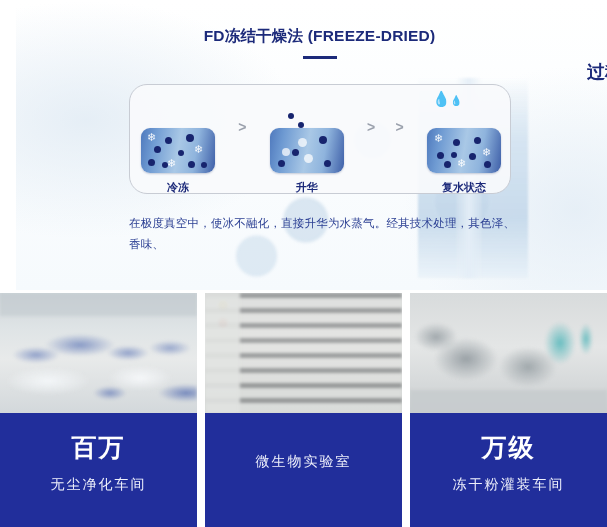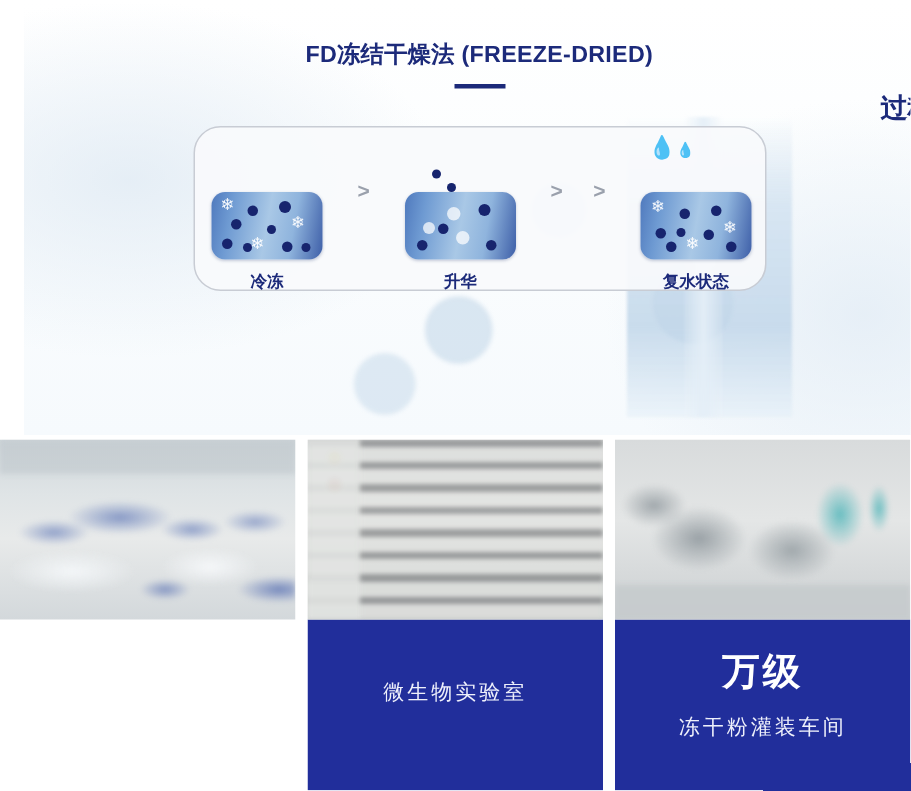--- a/index.html
+++ b/index.html
@@ -232,27 +232,32 @@
           <i class="dot" style="width:7px;height:7px;left:17px;top:33px;"></i>
           <i class="dot" style="width:7px;height:7px;left:57px;top:33px;"></i>
         </div>
         <div class="step-label">复水状态</div>
       </div>
 
     </div>
   </div>
 
   <div class="desc">
+    <div>在极度真空中，使冰不融化，直接升华为水蒸气。经其技术处理，其色泽、香味、</div>
   </div>
 </div>
 
 <div class="panels">
 
   <div class="panel">
     <div class="panel-photo photo-a"></div>
+    <div class="panel-caption">
+      <div class="cap-big">百万</div>
+      <div class="cap-small">无尘净化车间</div>
+    </div>
   </div>
 
   <div class="panel">
     <div class="panel-photo photo-b"></div>
     <div class="panel-caption">
       <div class="cap-small">微生物实验室</div>
     </div>
   </div>
 
   <div class="panel">

